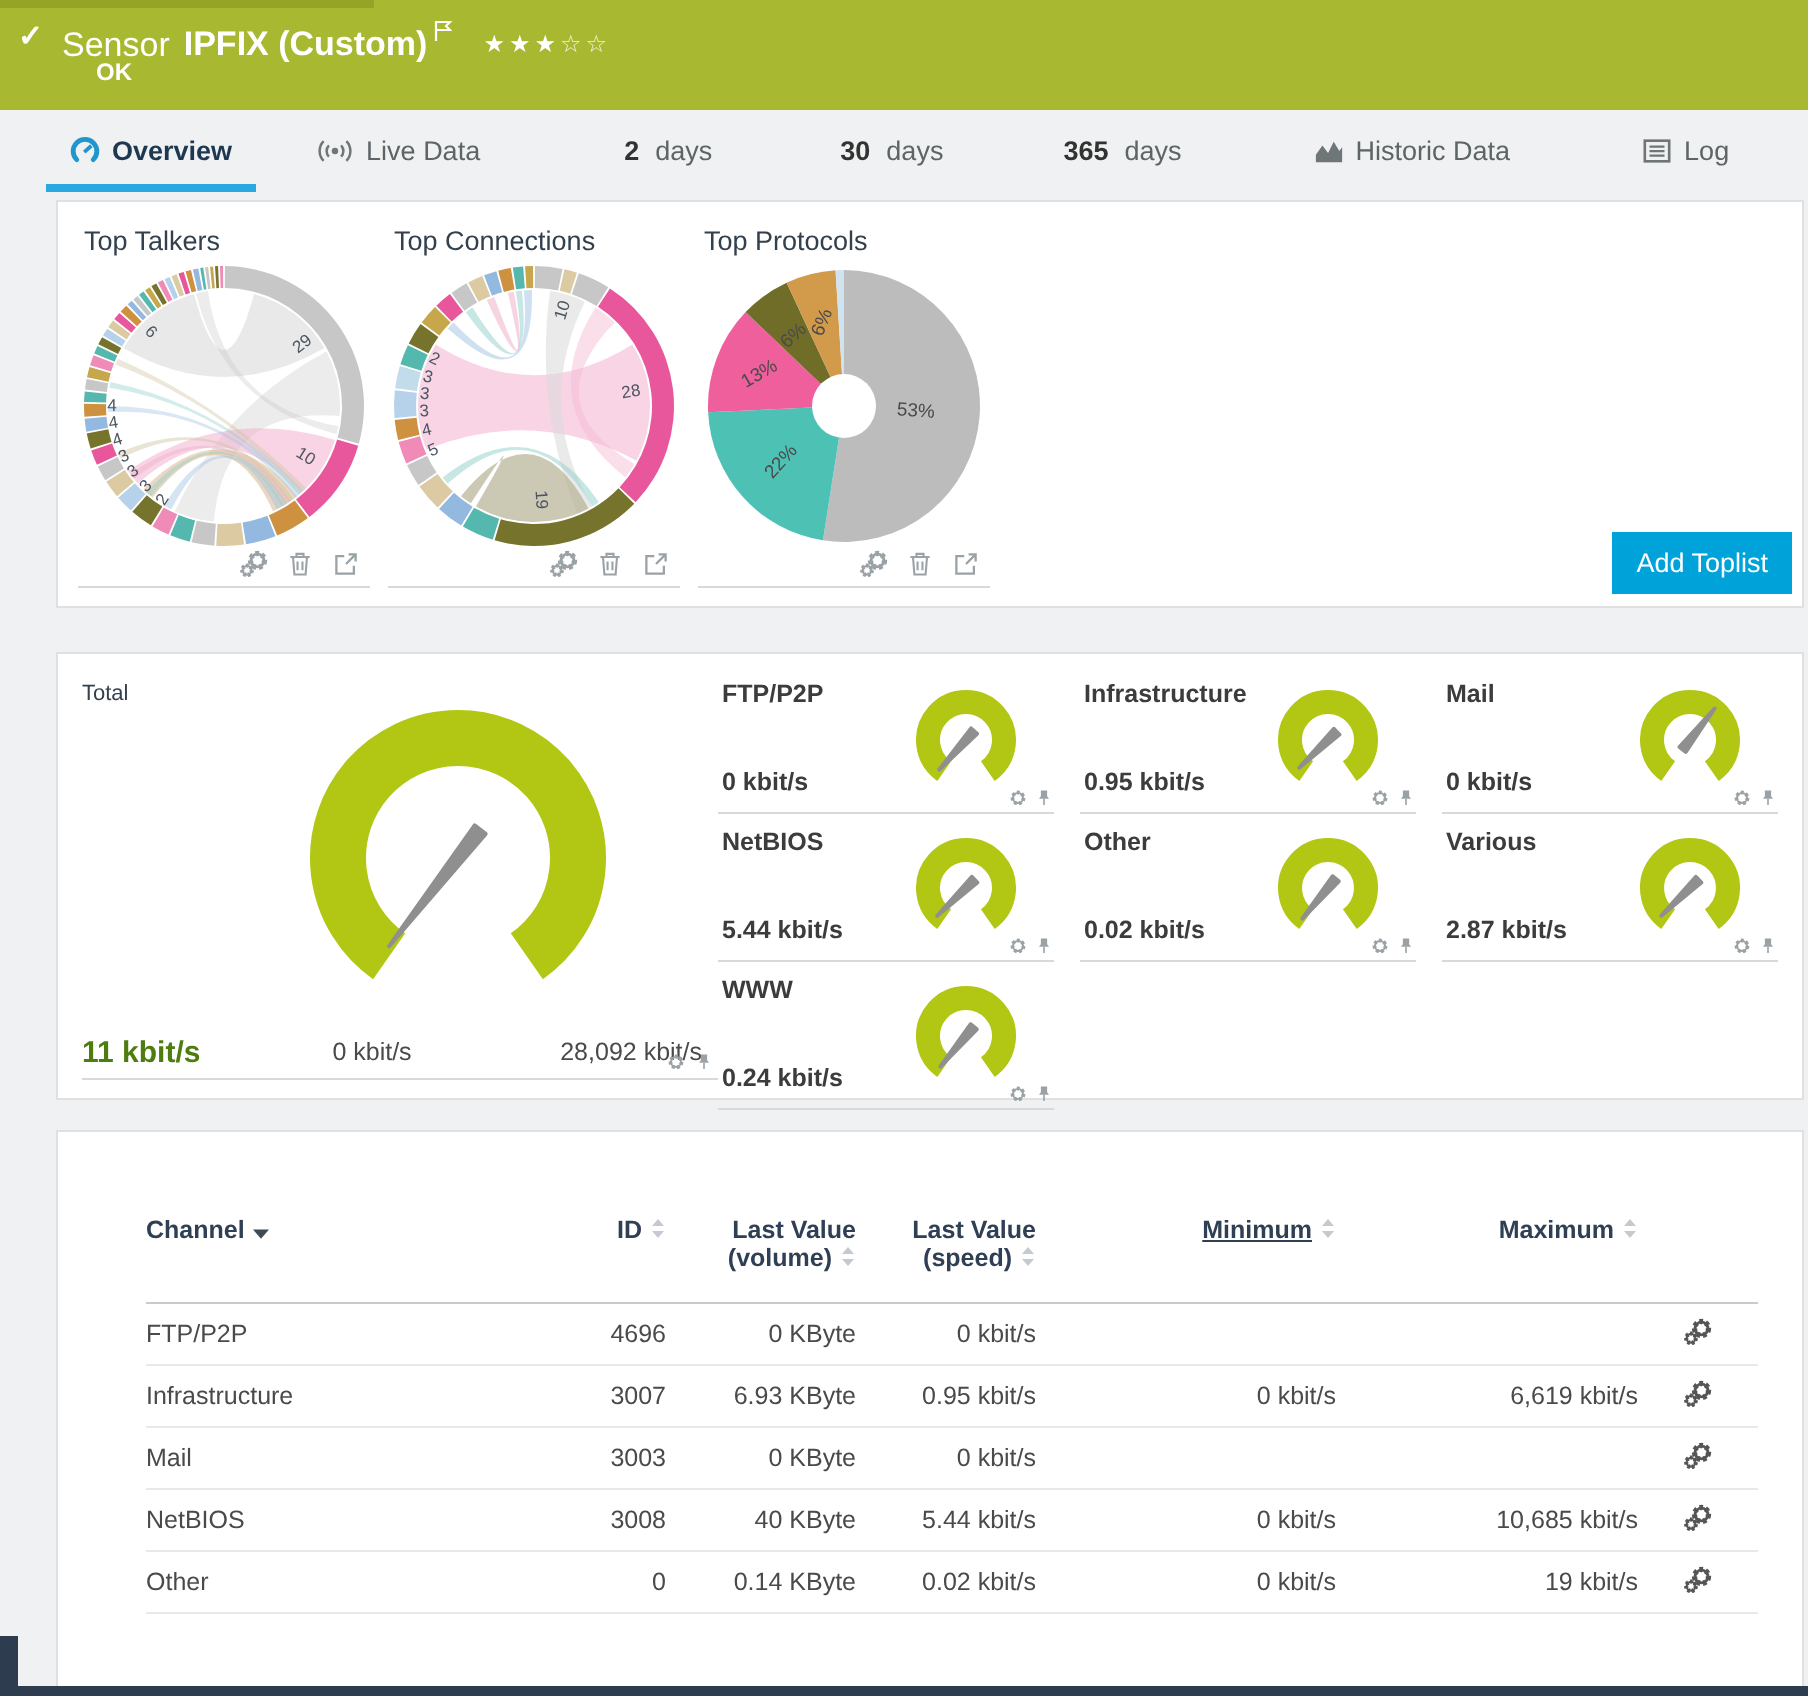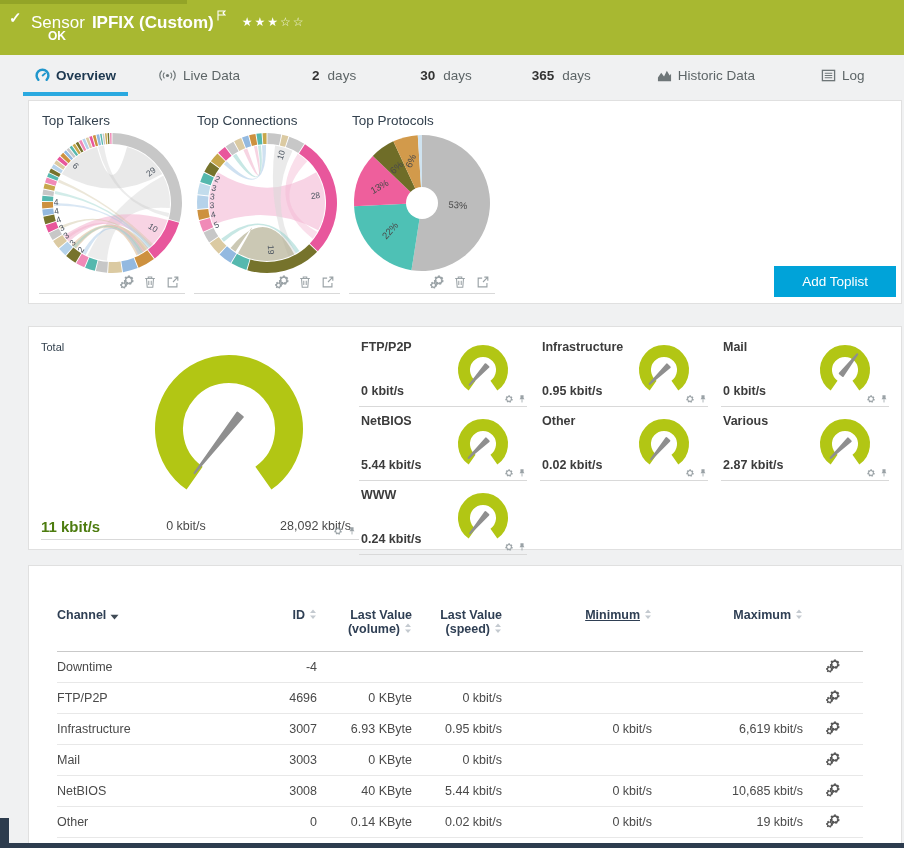--- a/index.html
+++ b/index.html
@@ -33,38 +33,38 @@
   .panel-gauges{top:326px;height:224px}
   .panel-table{top:565px;height:283px}
   
   .tl-row{display:flex;padding:12px 0 0 10px}
   .tl-card{width:146px;margin-right:9px;position:relative}
   .tl-title{font-size:13.5px;color:#33414e;padding-left:3px}
   .tl-chart{display:block;margin:4px auto 0 auto}
   .tl-footer{display:flex;justify-content:flex-end;gap:9px;padding:1px 5px 4px 0;border-bottom:1px solid #d9d9d9}
   .icon-btn{display:inline-flex;cursor:pointer;line-height:0}
   .add-toplist-btn{position:absolute;right:5px;bottom:6px;background:#00a3d9;color:#fff;border:none;
-       font-family:"Liberation Sans",sans-serif;font-size:13.5px;padding:8px 28px;cursor:pointer}
+       font-family:"Liberation Sans",sans-serif;font-size:13.5px;padding:8px 12px;cursor:pointer}
   
   .total-card{position:absolute;left:12px;top:10px;width:318px;height:202px;border-bottom:1px solid #d9d9d9}
   .total-title{font-size:11px;color:#33414e}
   .total-gauge{position:absolute;left:93px;top:14px}
   .total-minmax{position:absolute;top:182px;font-size:12.5px;color:#4a4a4a}
   .total-min{left:110px;width:70px;text-align:center}
   .total-max{left:190px;width:120px;text-align:right}
   .total-value{position:absolute;left:0;bottom:4px;font-size:15px;font-weight:700;color:#4d7c0f}
   .card-icons{position:absolute;right:2px;bottom:3px;display:flex;gap:4px}
   .gauge-grid{position:absolute;left:330px;top:6px;right:12px;display:grid;grid-template-columns:repeat(3,1fr);column-gap:13px}
   .g-card{position:relative;height:73px;border-bottom:1px solid #d9d9d9}
   .g-title{position:absolute;left:2px;top:7px;font-size:12.5px;font-weight:700;color:#3c3c3c}
   .g-gauge{position:absolute;right:16px;top:11px}
   .g-value{position:absolute;left:2px;bottom:8px;font-size:12.5px;font-weight:700;color:#3c3c3c}
   .g-icons{position:absolute;right:0;bottom:2px;display:flex;gap:3px}
   
-  .channel-table{border-collapse:collapse;margin:36px 40px 0 28px;width:806px;table-layout:fixed;font-size:12.5px;color:#4a4a4a}
+  .channel-table{border-collapse:collapse;margin:36px 40px 0 44px;width:806px;table-layout:fixed;font-size:12.5px;color:#4a4a4a}
   .channel-table th{font-size:12.5px;font-weight:700;color:#2f3f54;text-align:right;vertical-align:top;
        padding:6px 0 14px 0;cursor:pointer}
   .channel-table th.col-channel{text-align:left}
   .channel-table thead tr{border-bottom:1px solid #c9c9c9}
   .channel-table tbody tr{border-bottom:1px solid #e8e8e8;height:31px}
   .channel-table td{text-align:right;padding:0}
   .channel-table td.cell-channel{text-align:left}
   .channel-table td.cell-gear{text-align:center}
   .sort-widget{display:inline-block;margin-left:4px;vertical-align:-1px}
   
@@ -543,36 +543,20 @@
                 <path d="M1 6.5 H7 L4 10 Z" fill="#c4cad0"></path>
               </svg></span></th>
           <th class="" style="width: 151px;"><span>Maximum</span><span class="sort-widget"><svg width="8" height="11" viewBox="0 0 8 11">
                 <path d="M4 0.5 L7 4 H1 Z" fill="#c4cad0"></path>
                 <path d="M1 6.5 H7 L4 10 Z" fill="#c4cad0"></path>
               </svg></span></th>
           <th style="width: 60px;"></th>
         </tr>
       </thead>
     <tbody>
-        <tr>
-          <td class="cell-channel">Downtime</td>
-          <td class="">-4</td>
-          <td class=""></td>
-          <td class=""></td>
-          <td class=""></td>
-          <td class=""></td>
-          <td class="cell-gear"><span class="icon-btn">
-              <svg width="14" height="14" viewBox="0 0 16 16">
-                <circle cx="10" cy="6" r="4" fill="none" stroke="#555" stroke-width="3.04" stroke-dasharray="1.92 1.6"></circle>
-                <circle cx="10" cy="6" r="3.68" fill="none" stroke="#555" stroke-width="1.6"></circle>
-                <circle cx="4" cy="11.6" r="2.7" fill="none" stroke="#555" stroke-width="2.4699999999999998" stroke-dasharray="1.296 1.08"></circle>
-                <circle cx="4" cy="11.6" r="2.4840000000000004" fill="none" stroke="#555" stroke-width="1.3"></circle>
-              </svg>
-            </span></td>
-        </tr>
         <tr>
           <td class="cell-channel">FTP/P2P</td>
           <td class="">4696</td>
           <td class="">0 KByte</td>
           <td class="">0 kbit/s</td>
           <td class=""></td>
           <td class=""></td>
           <td class="cell-gear"><span class="icon-btn">
               <svg width="14" height="14" viewBox="0 0 16 16">
                 <circle cx="10" cy="6" r="4" fill="none" stroke="#555" stroke-width="3.04" stroke-dasharray="1.92 1.6"></circle>

